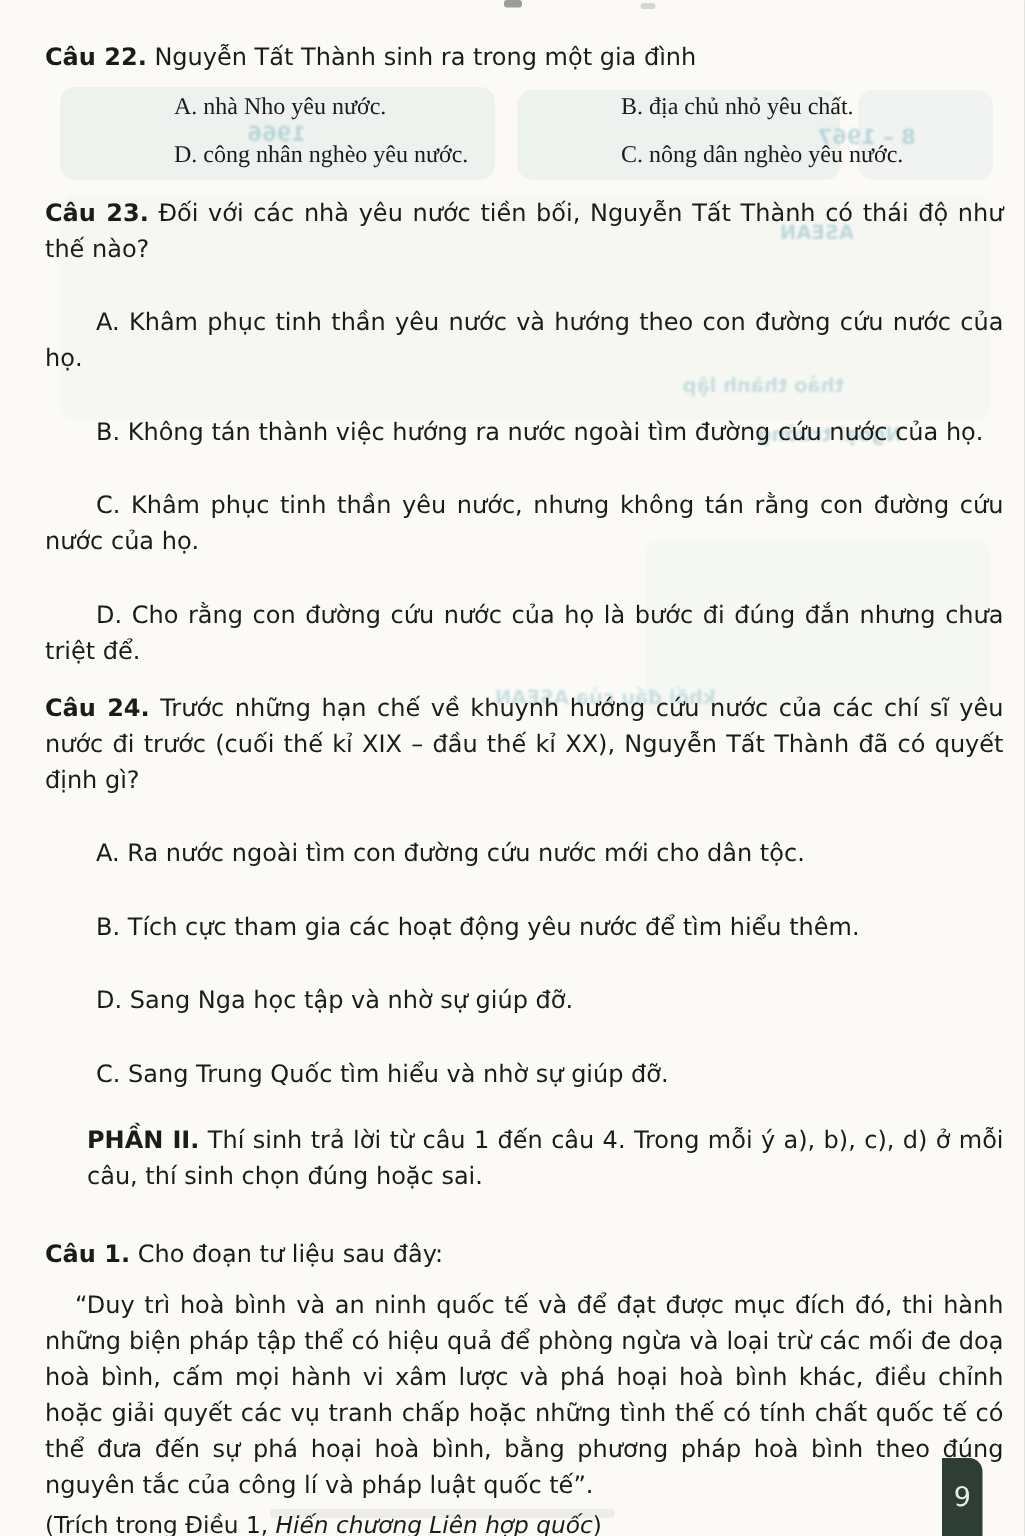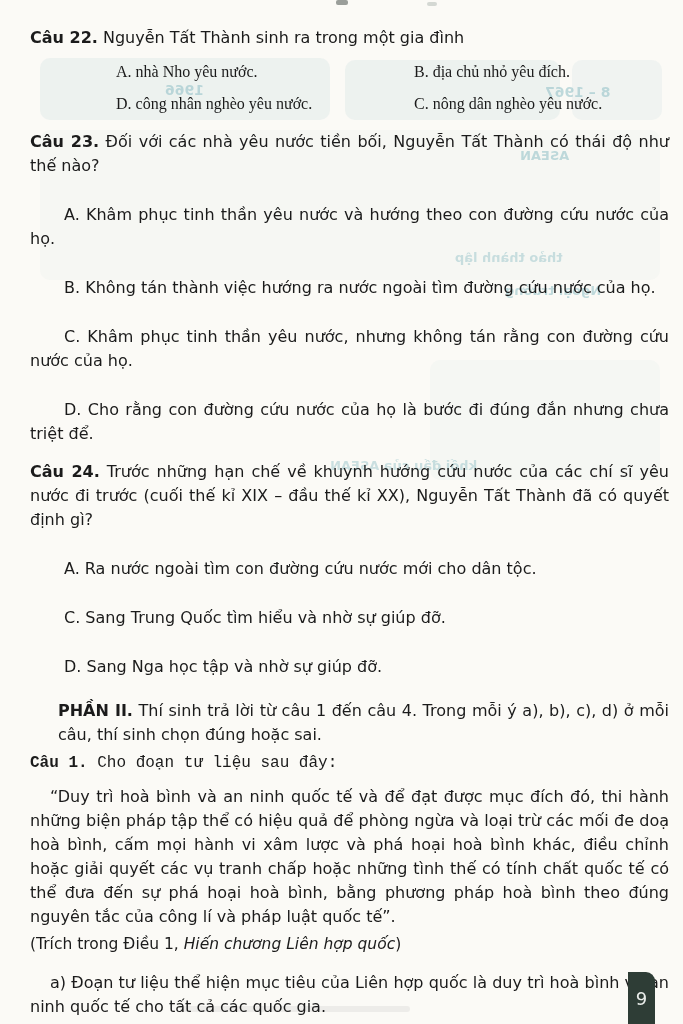--- a/index.html
+++ b/index.html
@@ -36,21 +36,21 @@
     grid-template-columns:298px 1fr;
     row-gap:8px;
     margin-top:10px;
     font-family:Liberation Serif, serif;
   }
   .options-2col .option { padding-left:52px; margin-top:0; }
 
   .option { margin-top:25px; text-indent:34px; text-align:justify; }
 
   .part-header { margin-top:20px; text-align:justify;margin-left:28px; }
-  .intro { margin-top:4px;font-family:Liberation Mono, monospace; }
+  .intro { margin-top:28px; }
 
   .quote {
     margin-top:10px;
     text-indent:20px;
     text-align:justify;
   }
   .source {
     margin-top:4px;
     text-align:left;
     font-size:15.5px;
@@ -136,21 +136,21 @@
       <span class="q-label">Câu 22.</span>
       <span>Nguyễn Tất Thành sinh ra trong một gia đình</span>
     </p>
     <div class="options-2col">
       <p class="option">
         <span>A.</span>
         <span>nhà Nho yêu nước.</span>
       </p>
       <p class="option">
         <span>B.</span>
-        <span>địa chủ nhỏ yêu đích.</span>
+        <span>địa chủ nhỏ yêu chất.</span>
       </p>
       <p class="option">
         <span>D.</span>
         <span>công nhân nghèo yêu nước.</span>
       </p>
       <p class="option">
         <span>C.</span>
         <span>nông dân nghèo yêu nước.</span>
       </p>
     </div>
@@ -178,26 +178,30 @@
 
     <p class="q-stem">
       <span class="q-label">Câu 24.</span>
       <span>Trước những hạn chế về khuynh hướng cứu nước của các chí sĩ yêu nước đi trước (cuối thế kỉ XIX – đầu thế kỉ XX), Nguyễn Tất Thành đã có quyết định gì?</span>
     </p>
     <p class="option">
       <span>A.</span>
       <span>Ra nước ngoài tìm con đường cứu nước mới cho dân tộc.</span>
     </p>
     <p class="option">
+      <span>B.</span>
+      <span>Tích cực tham gia các hoạt động yêu nước để tìm hiểu thêm.</span>
+    </p>
+    <p class="option">
+      <span>D.</span>
+      <span>Sang Nga học tập và nhờ sự giúp đỡ.</span>
+    </p>
+    <p class="option">
       <span>C.</span>
       <span>Sang Trung Quốc tìm hiểu và nhờ sự giúp đỡ.</span>
-    </p>
-    <p class="option">
-      <span>D.</span>
-      <span>Sang Nga học tập và nhờ sự giúp đỡ.</span>
     </p>
 
     <p class="part-header">
       <span class="q-label">PHẦN II.</span>
       <span>Thí sinh trả lời từ câu 1 đến câu 4. Trong mỗi ý a), b), c), d) ở mỗi câu, thí sinh chọn đúng hoặc sai.</span>
     </p>
 
     <p class="q-stem intro">
       <span class="q-label">Câu 1.</span>
       <span>Cho đoạn tư liệu sau đây:</span>

